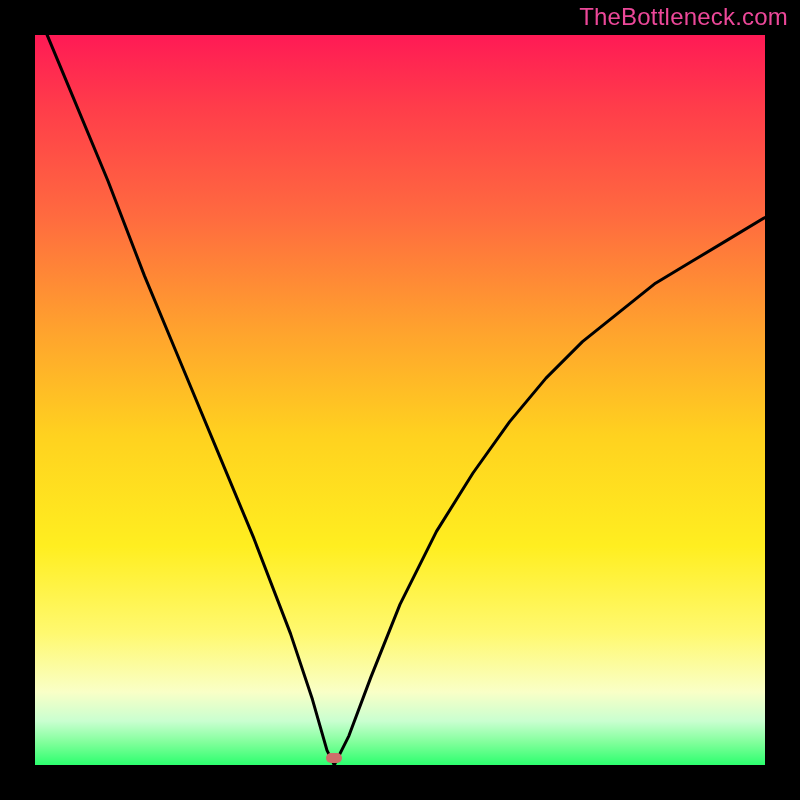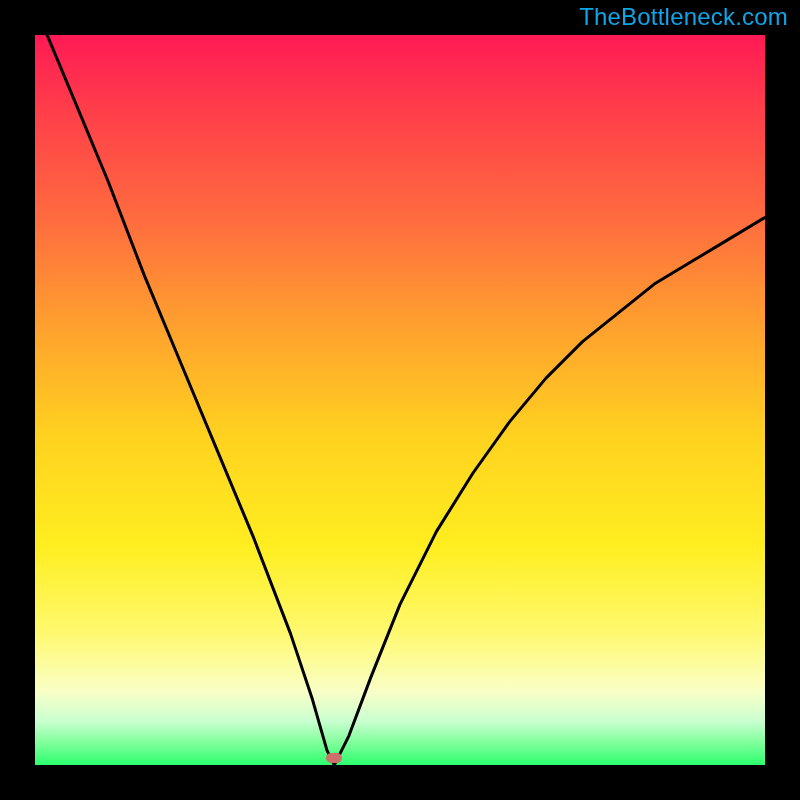--- a/index.html
+++ b/index.html
@@ -39,21 +39,21 @@
       #c9ffd0 94%,
       #7fff9a 97%,
       #2cff6e 100%
     );
   }
   .watermark {
     position: absolute;
     top: 3px;
     right: 12px;
     font-size: 24px;
-    color: #0ea5e9;
+    color: #ec4899;
     font-weight: 500;
     letter-spacing: 0.2px;
     user-select: none;
   }
   svg.curve {
     position: absolute;
     left: 0;
     top: 0;
     width: 730px;
     height: 730px;

